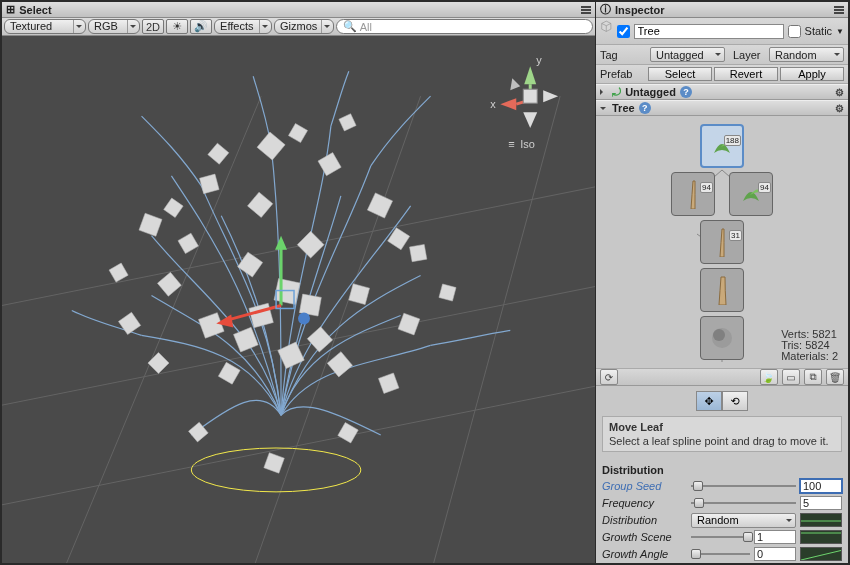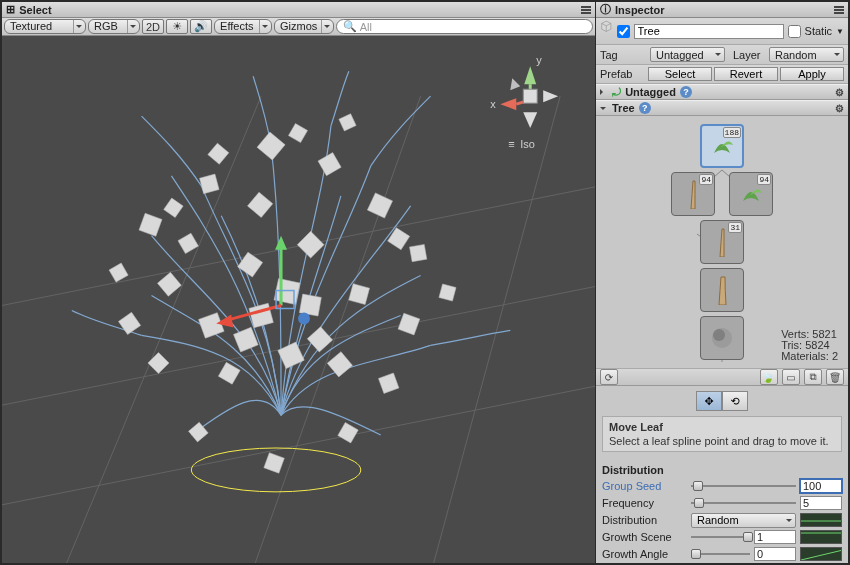--- a/index.html
+++ b/index.html
@@ -32,36 +32,36 @@
 .prefab-row { display: flex; gap: 2px; padding: 2px 4px; background: linear-gradient(#d8d8d8,#c8c8c8); border-bottom: 1px solid #aaa; }
 .component-hdr { height: 16px; background: linear-gradient(#dedede,#c2c2c2); border-top: 1px solid #eee; border-bottom: 1px solid #999; display: flex; align-items: center; padding: 0 4px; gap: 4px; color: #222; font-weight: bold; position: relative; }
 .foldout { display: inline-block; border: 3px solid transparent; border-left-color: #444; margin-right: 2px; }
 .foldout.open { border-left-color: transparent; border-top-color: #444; transform: translateY(2px);}
 .gear { margin-left: auto; font-size: 10px; color: #444; }
 .help { width: 12px; height: 12px; border-radius: 50%; background: #5b8cc7; color: #fff; display: inline-flex; align-items: center; justify-content: center; font-size: 9px; font-weight: bold;}
 
 .tree-editor { background: #c8c8c8; padding: 6px 0; display: flex; flex-direction: column; align-items: center; position: relative; }
 .tree-node { width: 44px; height: 44px; background: #a8a8a8; border: 1px solid #666; border-radius: 4px; display: flex; align-items: center; justify-content: center; position: relative; margin: 2px; }
 .tree-node.selected { border: 2px solid #5b8cc7; background:#c4d5e8;}
-.tree-node .badge { position: absolute; top: 1px; right: 1px; background: #e8e8e8; border: 1px solid #888; border-radius: 2px; font-size: 8px; padding: 0 1px; color: #222; line-height: 9px; text-align:right;font-family:Liberation Mono, monospace;}
+.tree-node .badge { position: absolute; top: 9px; right: 1px; background: #e8e8e8; border: 1px solid #888; border-radius: 2px; font-size: 8px; padding: 0 1px; color: #222; line-height: 9px; text-align:right;}
 .tree-row { display: flex; gap: 10px; }
 .stats-box { position: absolute; right: 10px; bottom: 6px; font-size: 9px; color: #333; line-height: 11px; text-align: left;}
 .tool-row { height: 20px; background: linear-gradient(#d8d8d8,#c4c4c4); border-top: 1px solid #aaa; border-bottom: 1px solid #999; display: flex; align-items: center; padding: 0 4px; gap: 4px; }
 .tool-row .spacer { flex: 1; }
 .tiny { width: 18px; height: 16px; background: linear-gradient(#f0f0f0,#d0d0d0); border: 1px solid #888; border-radius: 2px; display: inline-flex; align-items: center; justify-content: center; font-size: 10px; color:#444;}
 .mode-row { display: flex; justify-content: center; padding: 5px; gap: 0; }
 .mode-btn { width: 26px; height: 20px; background: linear-gradient(#f0f0f0,#d0d0d0); border: 1px solid #888; display: inline-flex; align-items: center; justify-content: center; }
 .mode-btn.active { background: linear-gradient(#bcd0e6,#9cb8d6); }
 .hint-box { margin: 0 6px 6px; background: #d8d8d8; border: 1px solid #aaa; padding: 4px 6px; color: #333; }
 .hint-box .hint-title { font-weight: bold; margin-bottom: 2px; }
 
 .props { padding: 2px 6px; }
 .props h4 { color: #222; font-weight: bold; margin: 4px 0 2px; font-size: 11px; }
 .prop-row { display: flex; align-items: center; height: 16px; margin: 1px 0; gap: 4px; }
-.prop-row label { width: 85px; color: #222; }
+.prop-row label { width: 85px; color: #222; font-style: italic; }
 .prop-row label.hl { color: #3d6db3; }
 .slider { flex: 1; height: 12px; background: transparent; position: relative; }
 .slider .track { position: absolute; left: 0; right: 0; top: 5px; height: 2px; background: #888; }
 .slider .thumb { position: absolute; top: 1px; width: 10px; height: 10px; background: linear-gradient(#f0f0f0,#c0c0c0); border: 1px solid #666; border-radius: 2px; }
 .num-input { width: 42px; height: 14px; border: 1px solid #888; background: #fff; text-align: left; padding: 0 2px; color: #222;}
 .num-input.hl { border: 1px solid #3d6db3; outline: 1px solid #3d6db3; }
 .curve { width: 42px; height: 14px; background: #2a3d2a; border: 1px solid #555; position: relative; overflow:hidden;}
 .curve svg { width: 100%; height: 100%; }
 .inspector-scroll { flex:1; overflow: hidden; display:flex; flex-direction:column;}
 .cube-icon { width:22px; height:22px; display:inline-block;}

